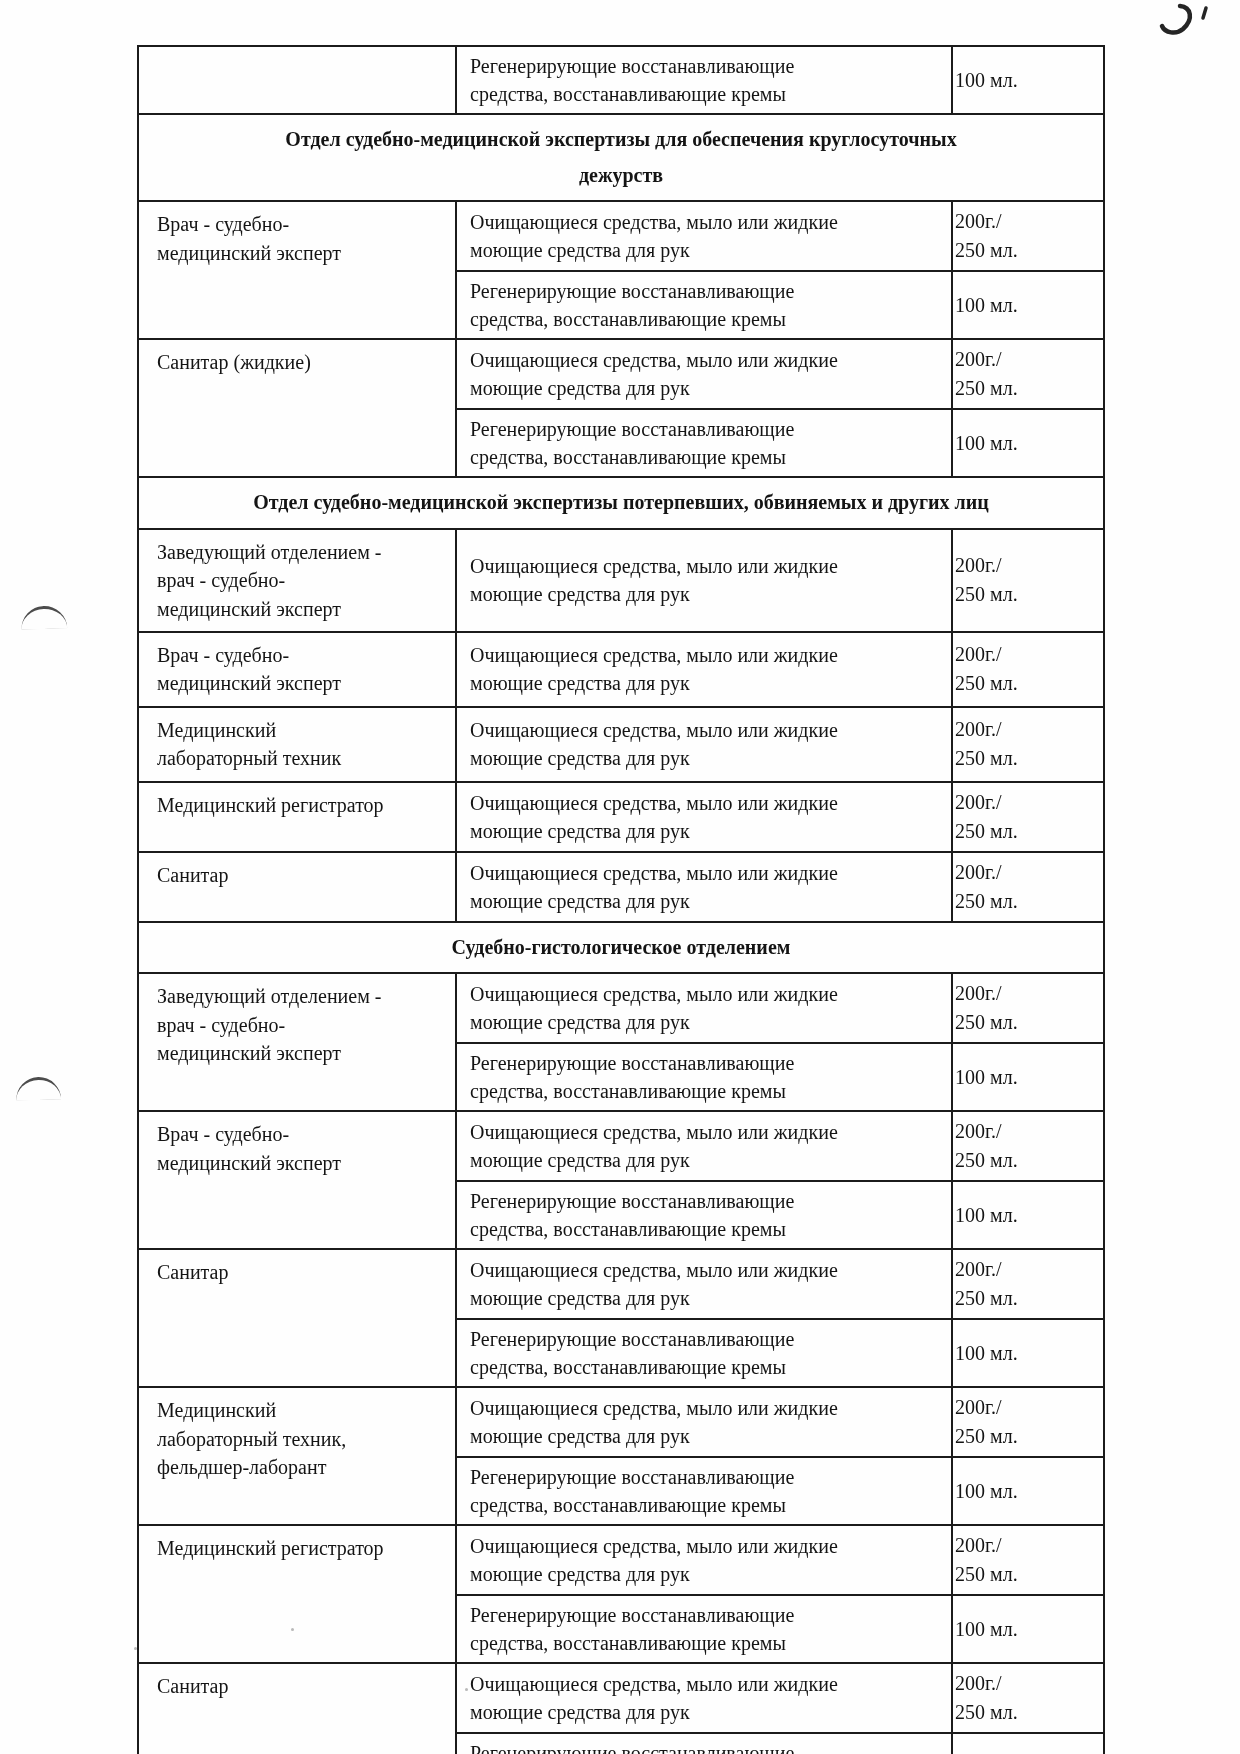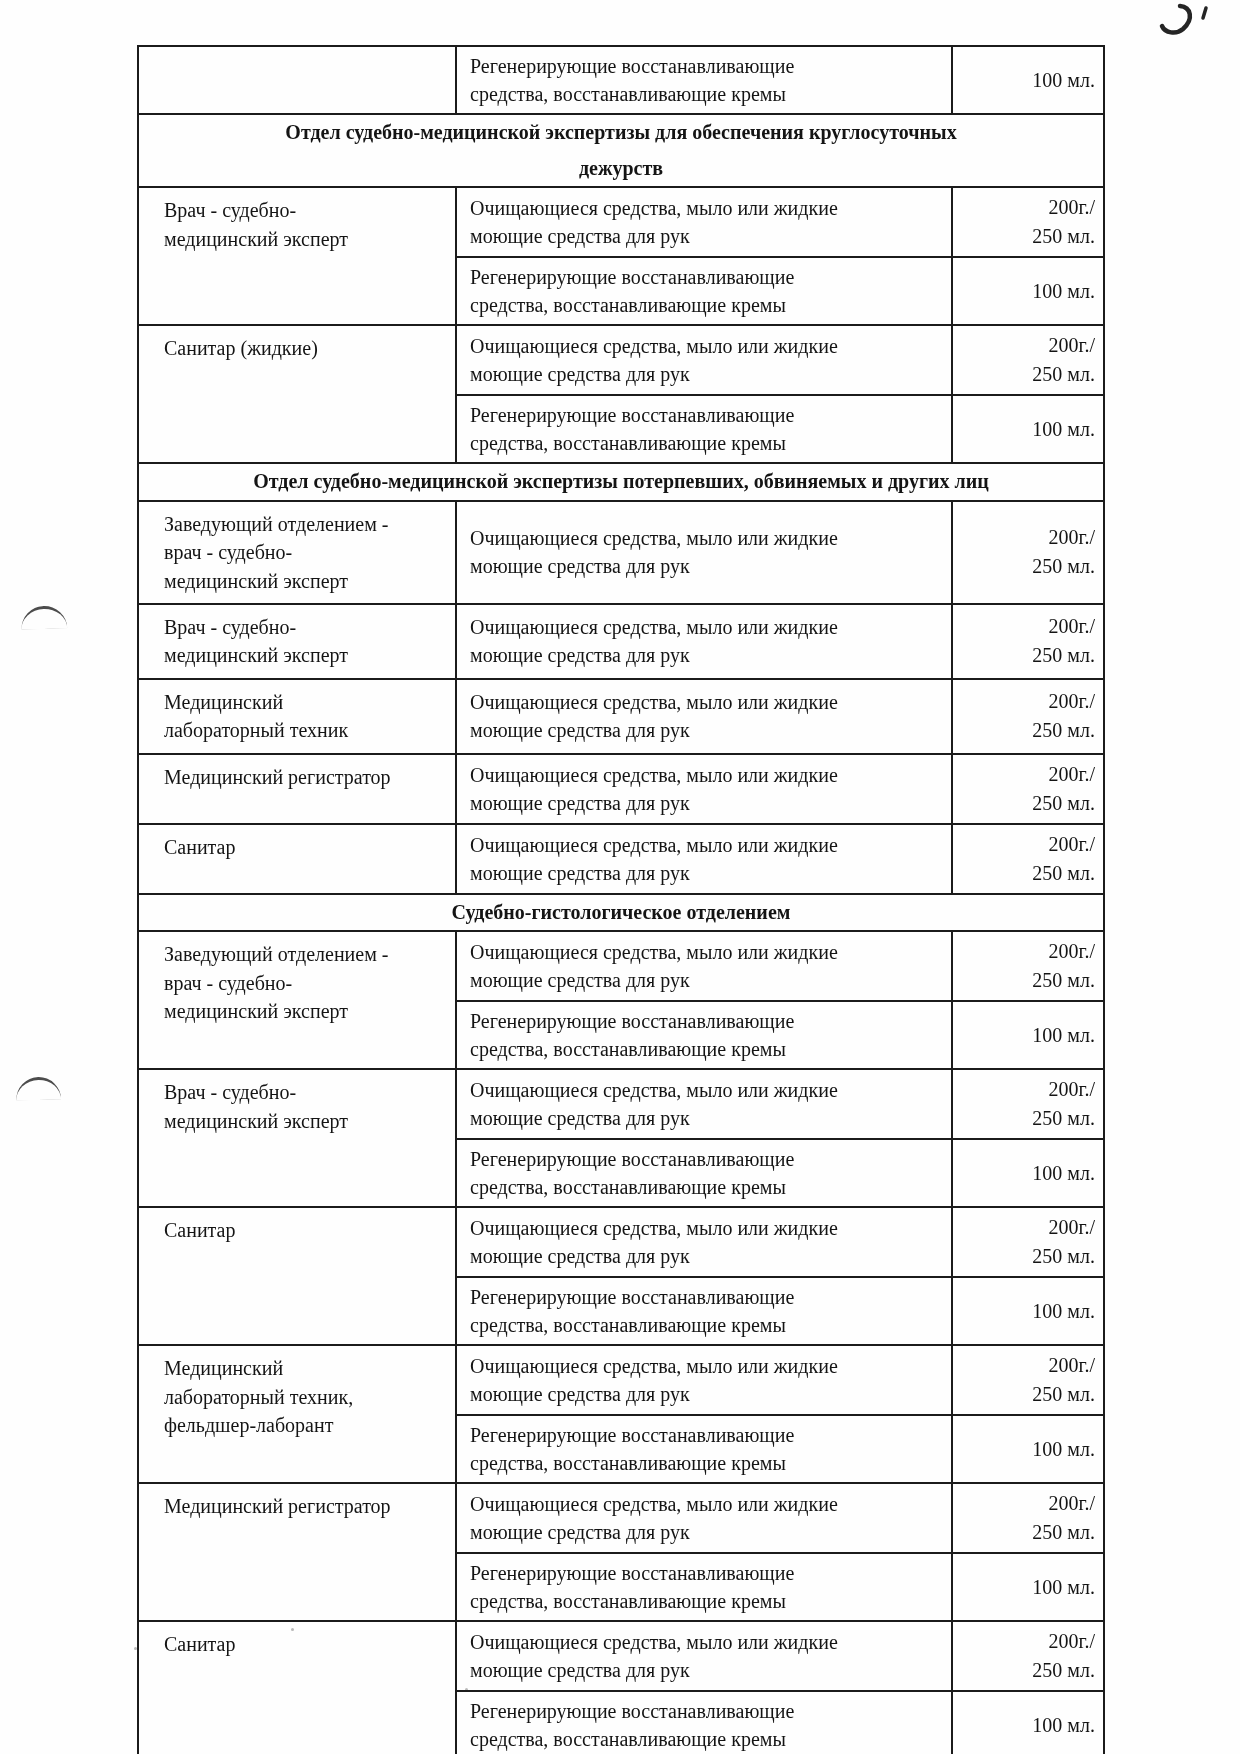--- a/index.html
+++ b/index.html
@@ -25,41 +25,41 @@
     table-layout: fixed;
   }
   table.norms td {
     border: 2px solid #1b1b1b;
     white-space: pre-line;
     font-size: 20px;
   }
   td.pos {
     vertical-align: top;
     text-align: left;
-    padding: 8px 6px 8px 25px;
+    padding: 8px 6px 8px 18px;
     line-height: 1.42;
   }
   td.prod {
     vertical-align: middle;
     text-align: left;
     padding: 5px 8px 5px 13px;
     line-height: 1.40;
   }
   td.norm {
     vertical-align: middle;
-    text-align: right;
-    padding: 5px 8px;
+    text-align: left;
+    padding: 5px 2px;
     line-height: 1.45;
     border-radius: 26px;
   }
   td.section {
     text-align: center;
     font-weight: bold;
     font-size: 21px;
-    padding: 0 12px;
+    padding: 7px 12px;
     line-height: 1.78;
   }
   
   .pen-arc {
     position: absolute;
     border-top: 3px solid #2e2e2e;
     border-top-left-radius: 50% 100%;
     border-top-right-radius: 50% 100%;
     opacity: 0.85;
   }

